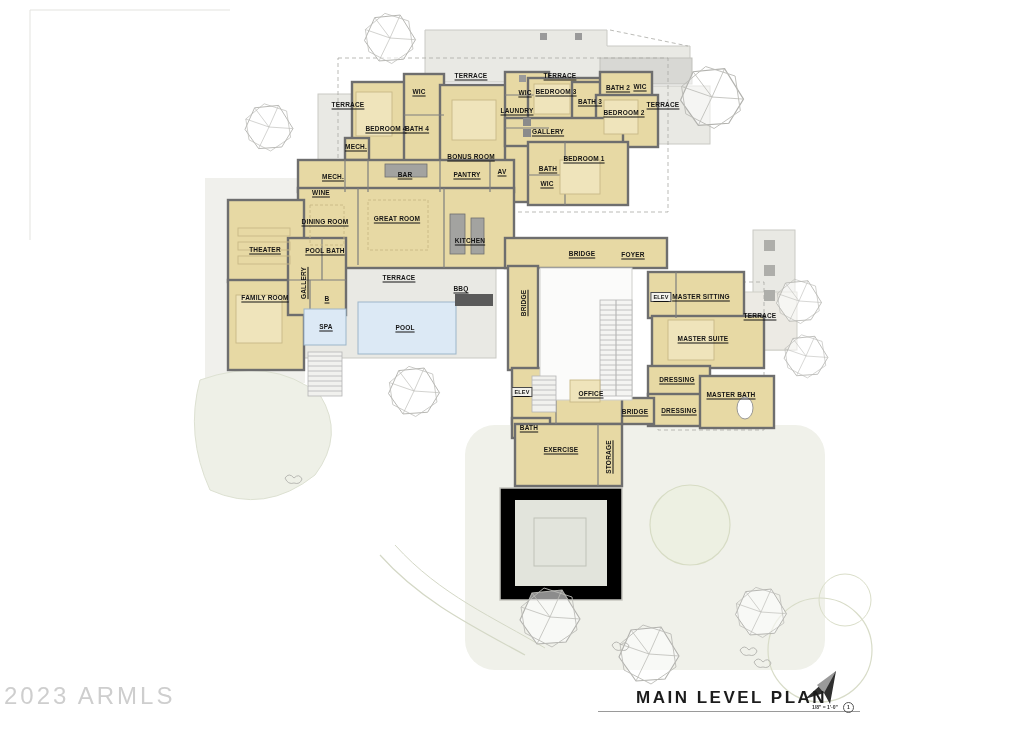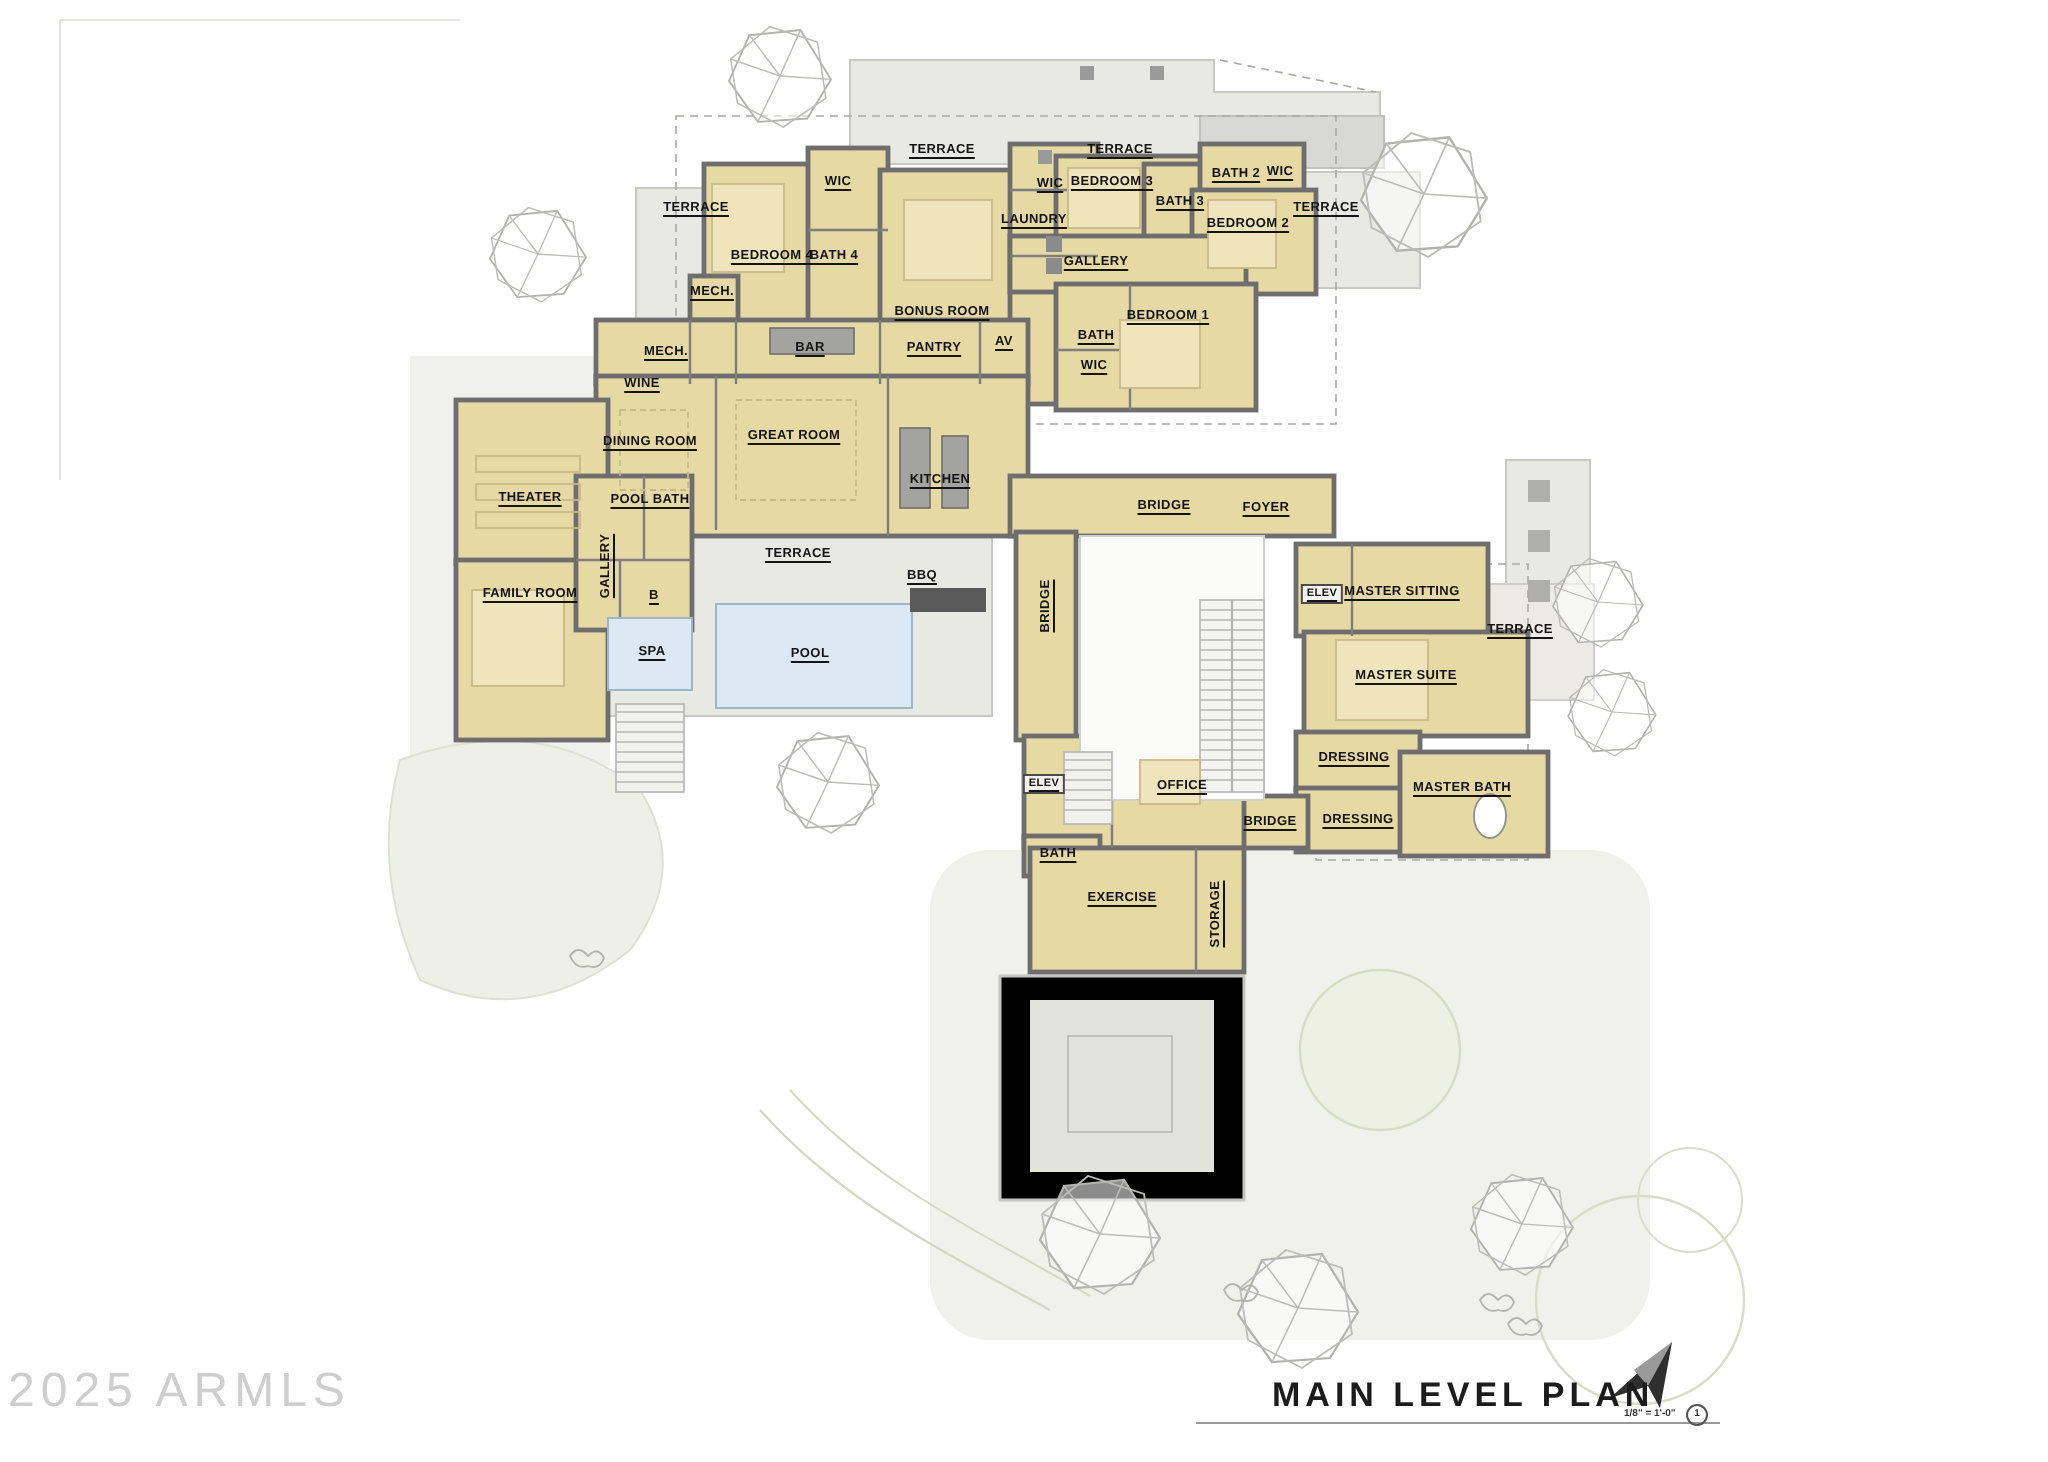--- a/index.html
+++ b/index.html
@@ -303,15 +303,15 @@
 <span class="lbl" style="left:635px;top:411px">BRIDGE</span>
 <span class="lbl" style="left:529px;top:427px">BATH</span>
 <span class="lbl" style="left:561px;top:449px">EXERCISE</span>
 <span class="lbl vert" style="left:608px;top:457px">STORAGE</span>
 
 <div class="title-text" style="left:636px;top:688px">MAIN LEVEL PLAN</div>
 <div class="title-rule" style="left:598px;top:711px;width:262px"></div>
 <div class="scale-text" style="left:812px;top:704px">1/8" = 1'-0"</div>
 <div class="detail-bubble" style="left:843px;top:702px">1</div>
 
-<div class="watermark" style="left:4px;top:682px">2025 ARMLS</div>
+<div class="watermark" style="left:4px;top:682px">2023 ARMLS</div>
 
 </div>
 
 </body></html>

